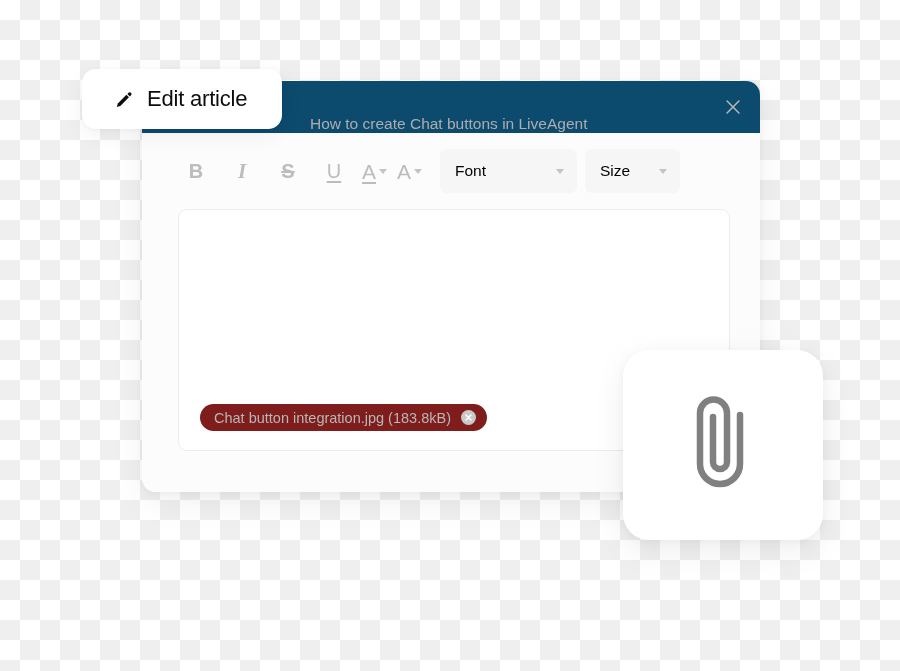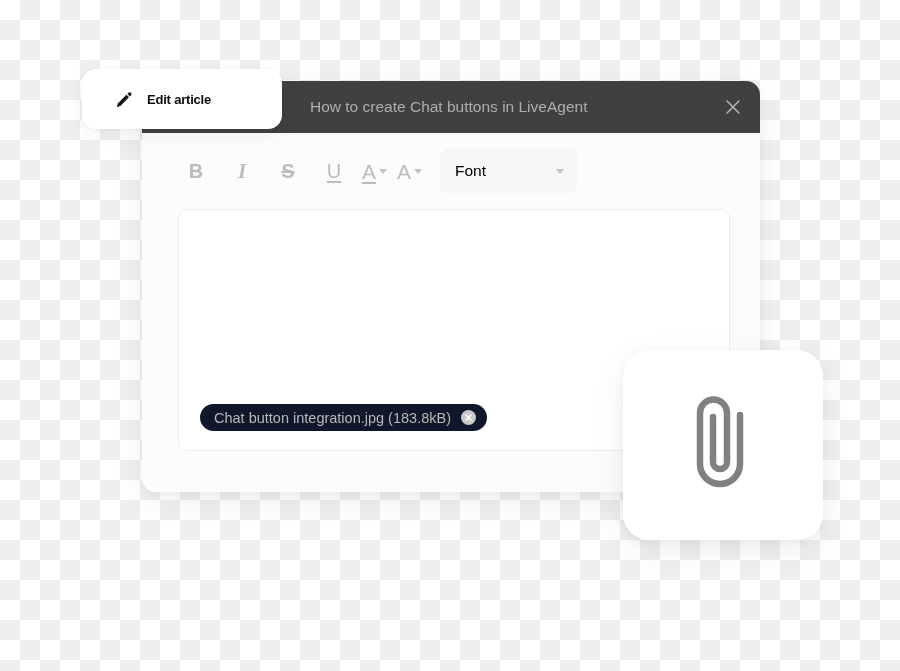--- a/index.html
+++ b/index.html
@@ -44,22 +44,22 @@
     padding-left: 32px;
     z-index: 5;
   }
   .pencil-icon {
     width: 20px;
     height: 20px;
     flex: 0 0 auto;
     display: block;
   }
   .edit-tab-label {
-    font-size: 13px;
-    font-weight: bold;
+    font-size: 22px;
+    font-weight: normal;
     color: #0d0d0d;
     letter-spacing: -0.2px;
     white-space: nowrap;
   }
 
   
   .editor-panel {
     position: absolute;
     left: 142px;
     top: 81px;
@@ -67,23 +67,23 @@
     height: 411px;
     border-radius: 14px;
     background: #fbfbfb;
     box-shadow: 0 10px 34px rgba(0,0,0,0.06), 0 2px 8px rgba(0,0,0,0.035);
     overflow: hidden;
     z-index: 2;
   }
 
   .panel-header {
     height: 52px;
-    background: #404040;
-    display: flex;
-    align-items: center;
+    background: #0c4a6e;
+    display: flex;
+    align-items: flex-end;
     padding: 0 22px 0 168px;
     position: relative;
   }
   .panel-title {
     font-size: 15.5px;
     color: #adadad;
     white-space: nowrap;
     font-weight: normal;
   }
   .close-icon {
@@ -177,21 +177,21 @@
     background: #ffffff;
     border: 1px solid #ececec;
     border-radius: 9px;
   }
 
   .attachment-chip {
     position: absolute;
     left: 21px;
     bottom: 19px;
     height: 27px;
-    background: #0f172a;
+    background: #7f1d1d;
     border-radius: 14px;
     display: inline-flex;
     align-items: center;
     gap: 10px;
     padding: 0 11px 0 14px;
   }
   .chip-label {
     font-size: 14.5px;
     color: #b7b7b7;
     white-space: nowrap;
@@ -265,20 +265,24 @@
         <div class="tb-split">
           <span class="glyph">A</span>
           <span class="caret"></span>
         </div>
 
         <div class="dropdown font">
           <span class="dropdown-label">Font</span>
           <span class="caret"></span>
         </div>
 
+        <div class="dropdown size">
+          <span class="dropdown-label">Size</span>
+          <span class="caret"></span>
+        </div>
 
       </div>
 
       <div class="text-area">
         <div class="attachment-chip">
           <span class="chip-label">Chat button integration.jpg (183.8kB)</span>
           <span class="chip-remove">
             <svg width="9" height="9" viewBox="0 0 10 10">
               <path d="M2.2 2.2 L7.8 7.8 M7.8 2.2 L2.2 7.8" stroke="#ffffff" stroke-width="1.6" stroke-linecap="round" fill="none"></path>
             </svg>

